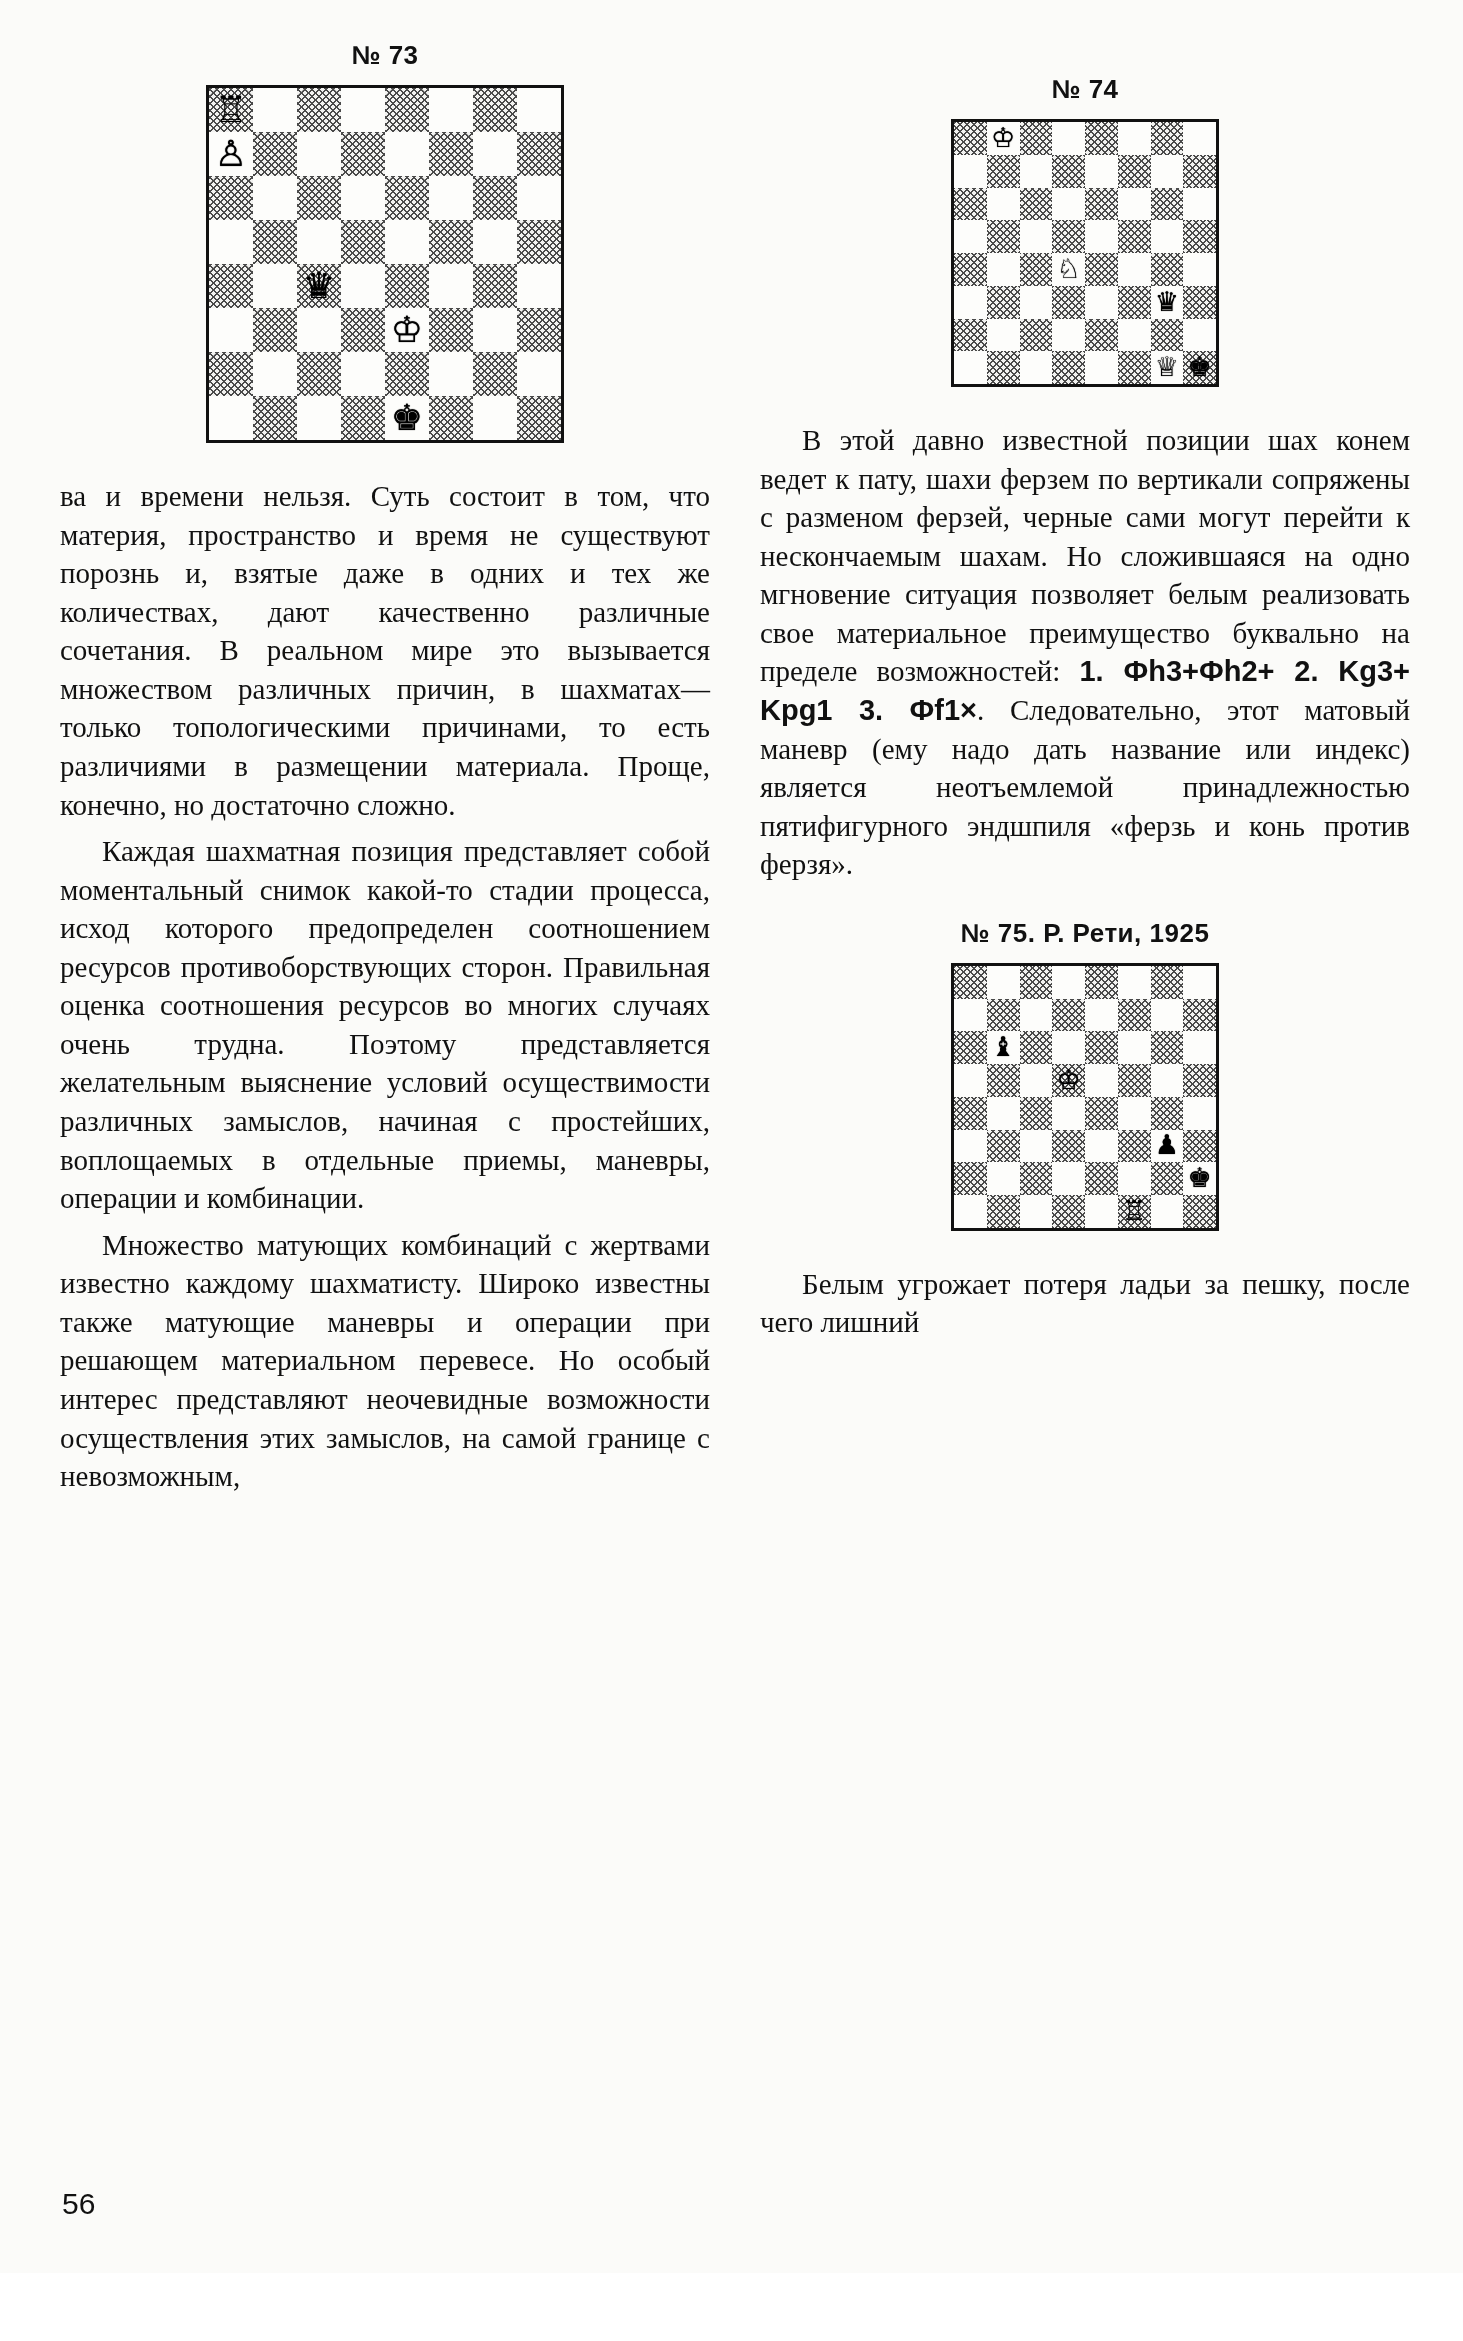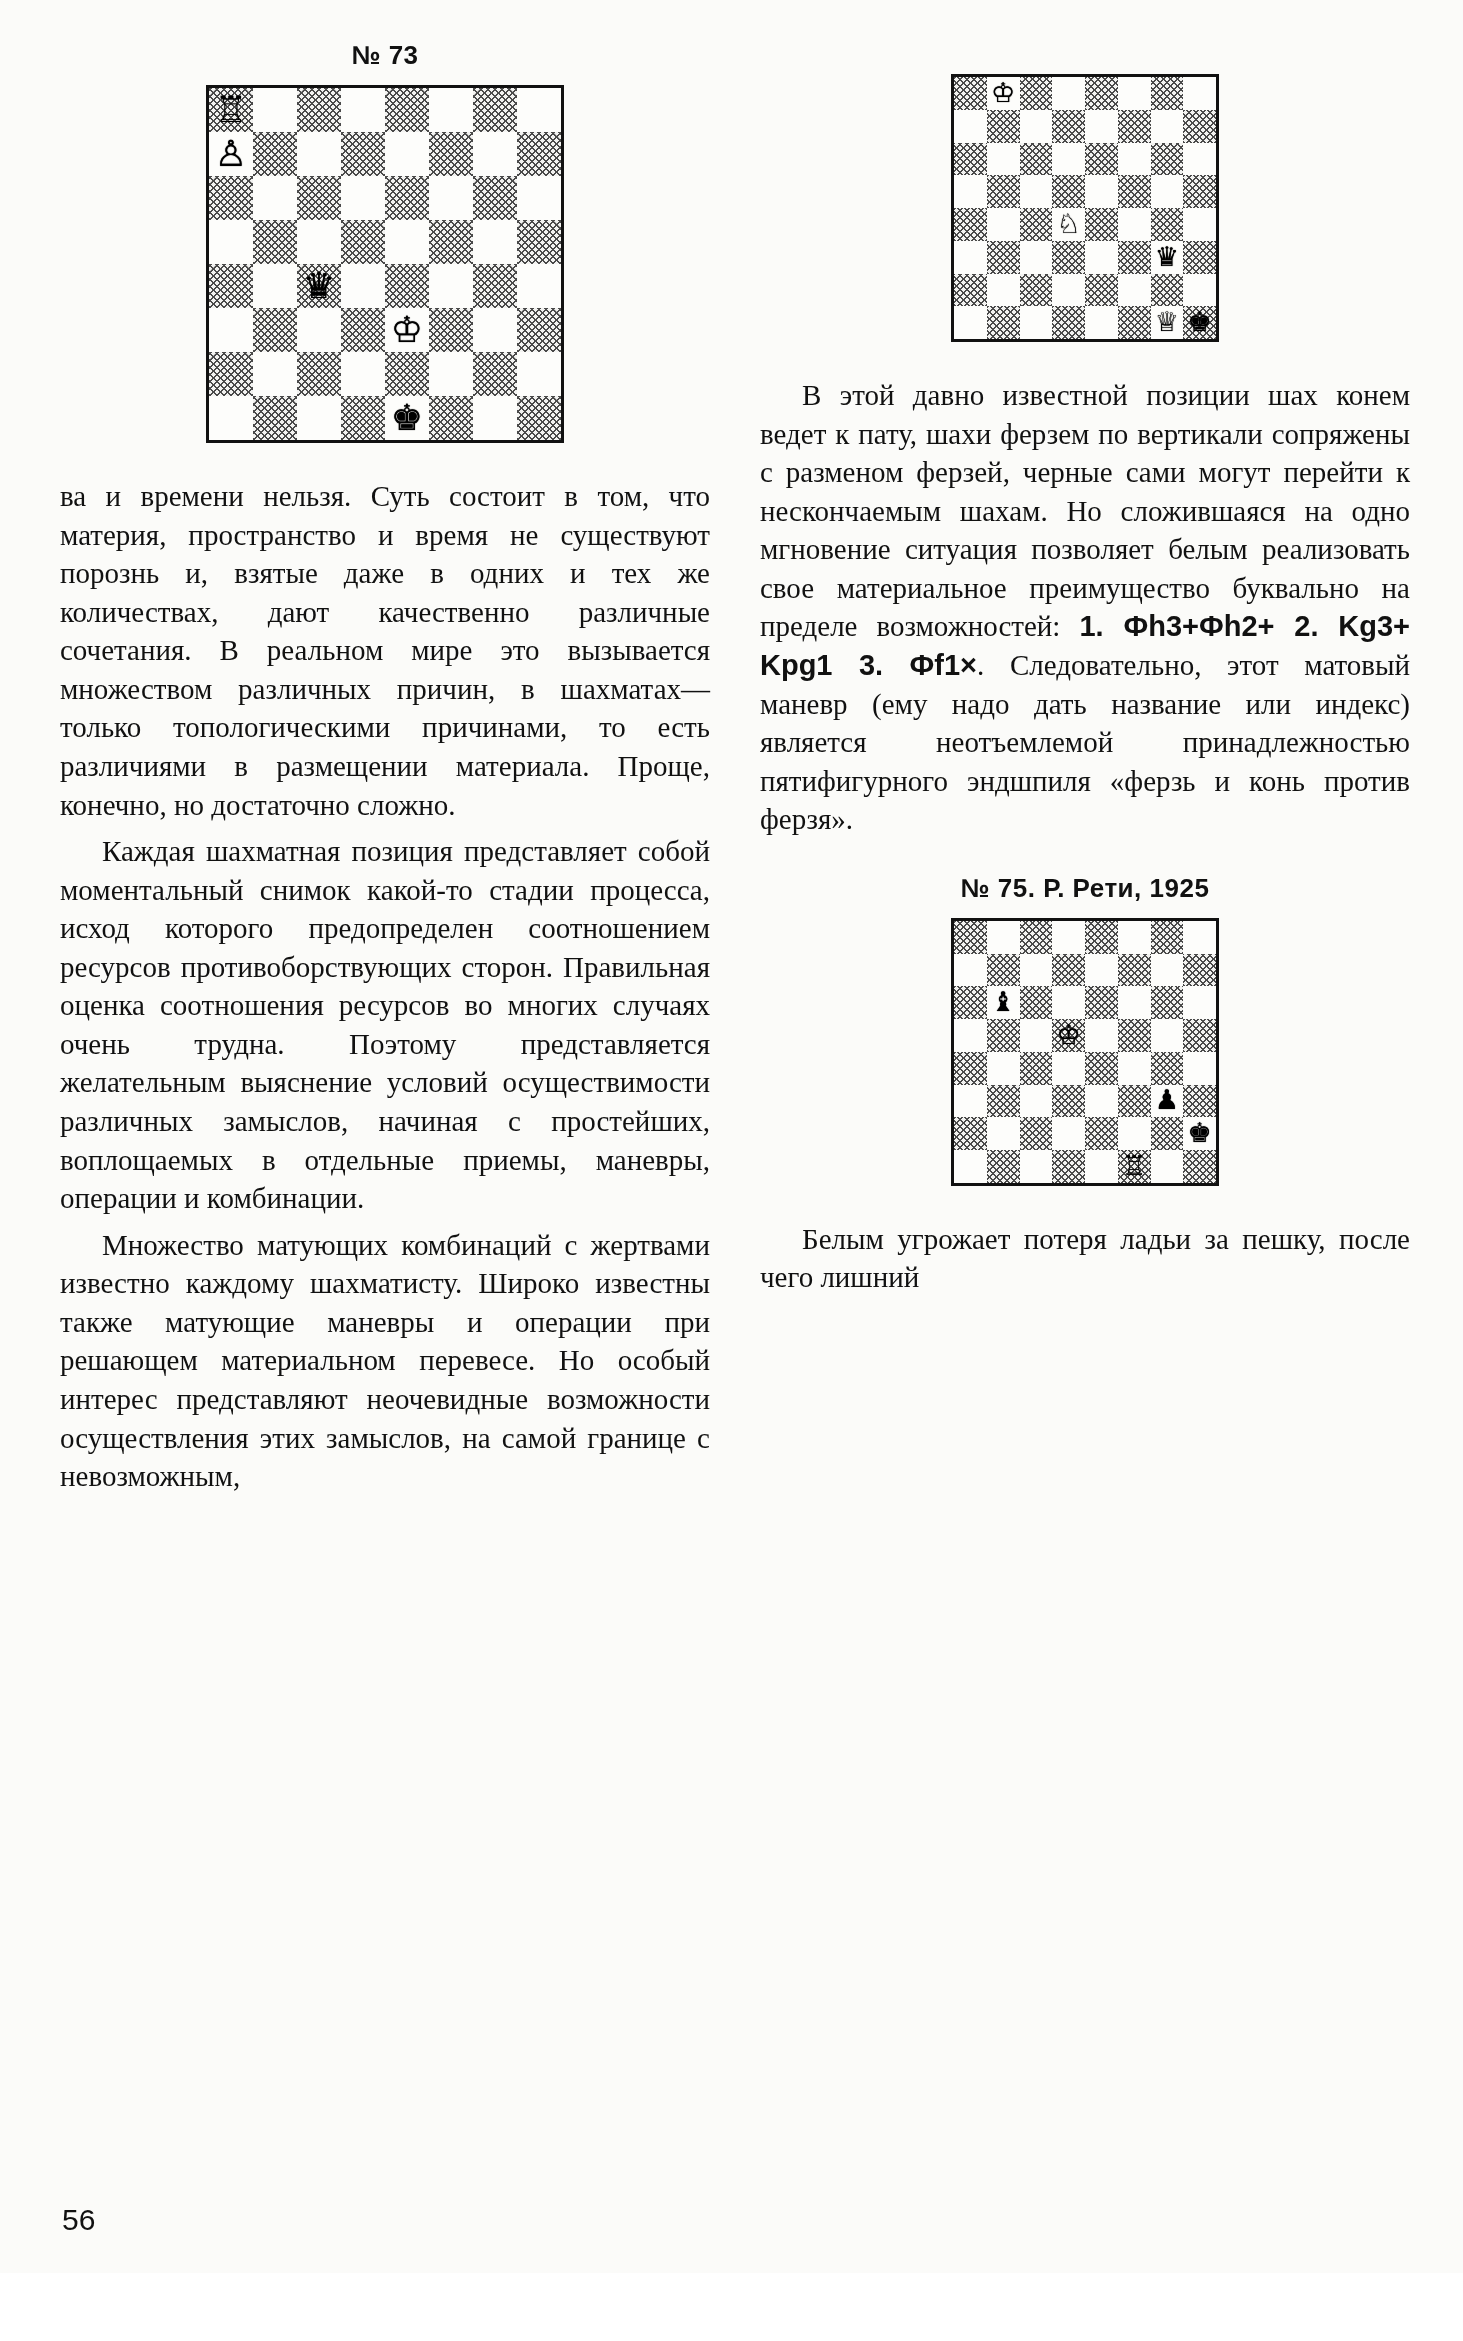--- a/index.html
+++ b/index.html
@@ -85,21 +85,21 @@
   .caption {
     text-align: center;
     font-family: "Liberation Sans", sans-serif;
     font-size: 25px;
     margin-top: 12px;
   }
   .spacer-md { height: 34px; }
   .page-number {
     position: absolute;
     left: 62px;
-    bottom: 36px;
+    bottom: 52px;
     font-family: "Liberation Sans", sans-serif;
     font-size: 30px;
   }
 </style>
 </head>
 <body>
 
 <div class="page">
 
   <div class="col col-left">
@@ -190,20 +190,21 @@
     <p class="">ва и времени нельзя. Суть состоит в том, что материя, пространство и время не существуют порознь и, взятые даже в одних и тех же количествах, дают качественно различные сочетания. В реальном мире это вызывается множеством различных причин, в шахматах— только топологическими причинами, то есть различиями в размещении материала. Проще, конечно, но достаточно сложно.</p>
     <p class="indent">Каждая шахматная позиция представляет собой моментальный снимок какой-то стадии процесса, исход которого предопределен соотношением ресурсов противоборствующих сторон. Правильная оценка соотношения ресурсов во многих случаях очень трудна. Поэтому представляется желательным выяснение условий осуществимости различных замыслов, начиная с простейших, воплощаемых в отдельные приемы, маневры, операции и комбинации.</p>
     <p class="indent">Множество матующих комбинаций с жертвами известно каждому шахматисту. Широко известны также матующие маневры и операции при решающем материальном перевесе. Но особый интерес представляют неочевидные возможности осуществления этих замыслов, на самой границе с невозможным,</p>
   </div>
 
   <div class="col col-right">
 
 
     <div class="spacer-md"></div>
 
+    <div class="diagram-label">№ 74</div>
 
     <div class="board-wrap">
       <div class="board" id="board74" style="width: 262px; height: 262px;">
           <div class="sq dark"></div>
           <div class="sq light">
             <span class="piece" style="font-size: 27px;">♔</span>
           </div>
           <div class="sq dark"></div>
           <div class="sq light"></div>
           <div class="sq dark"></div>

